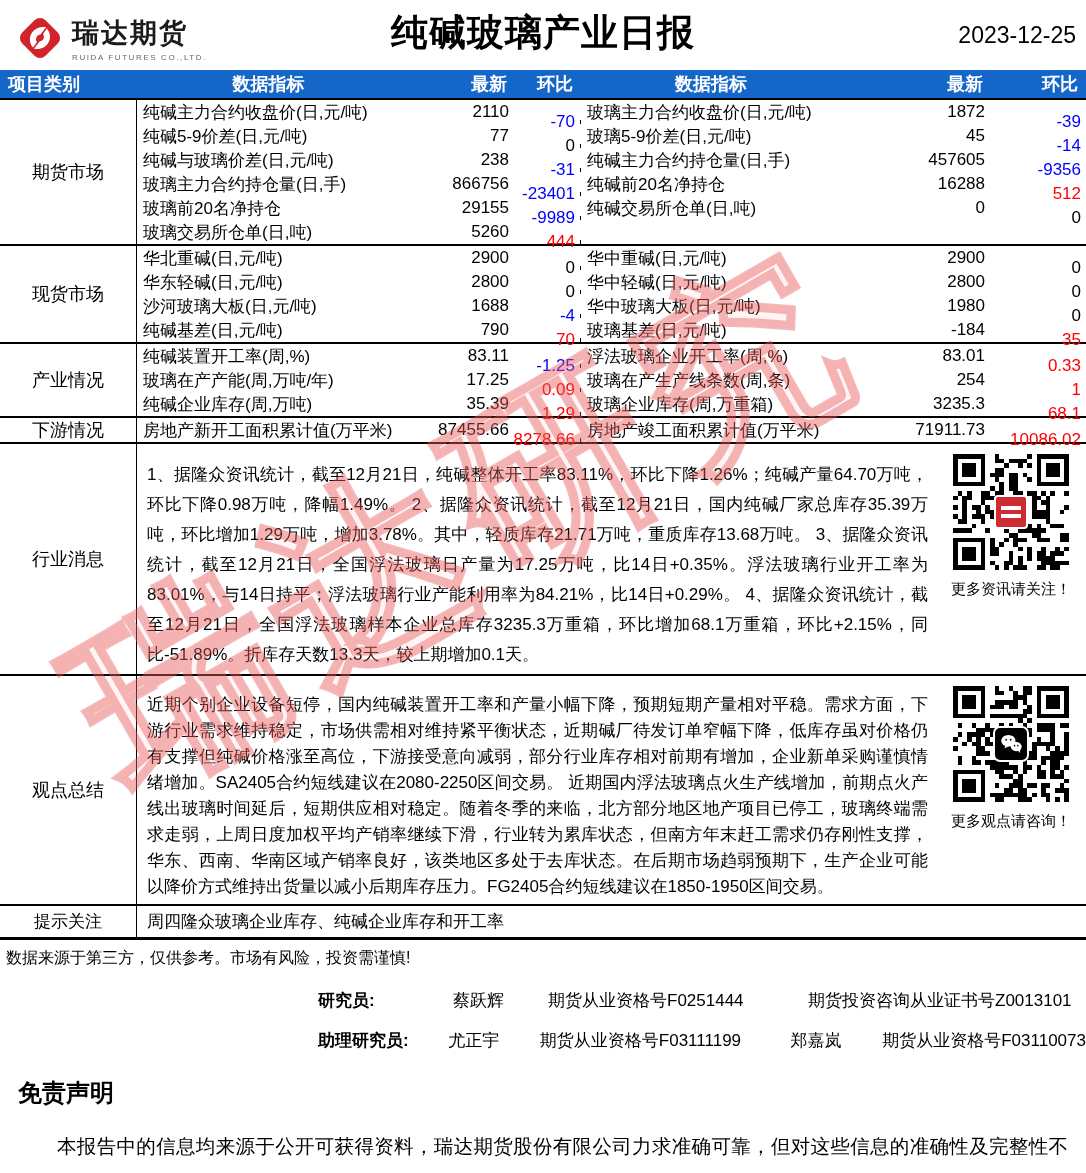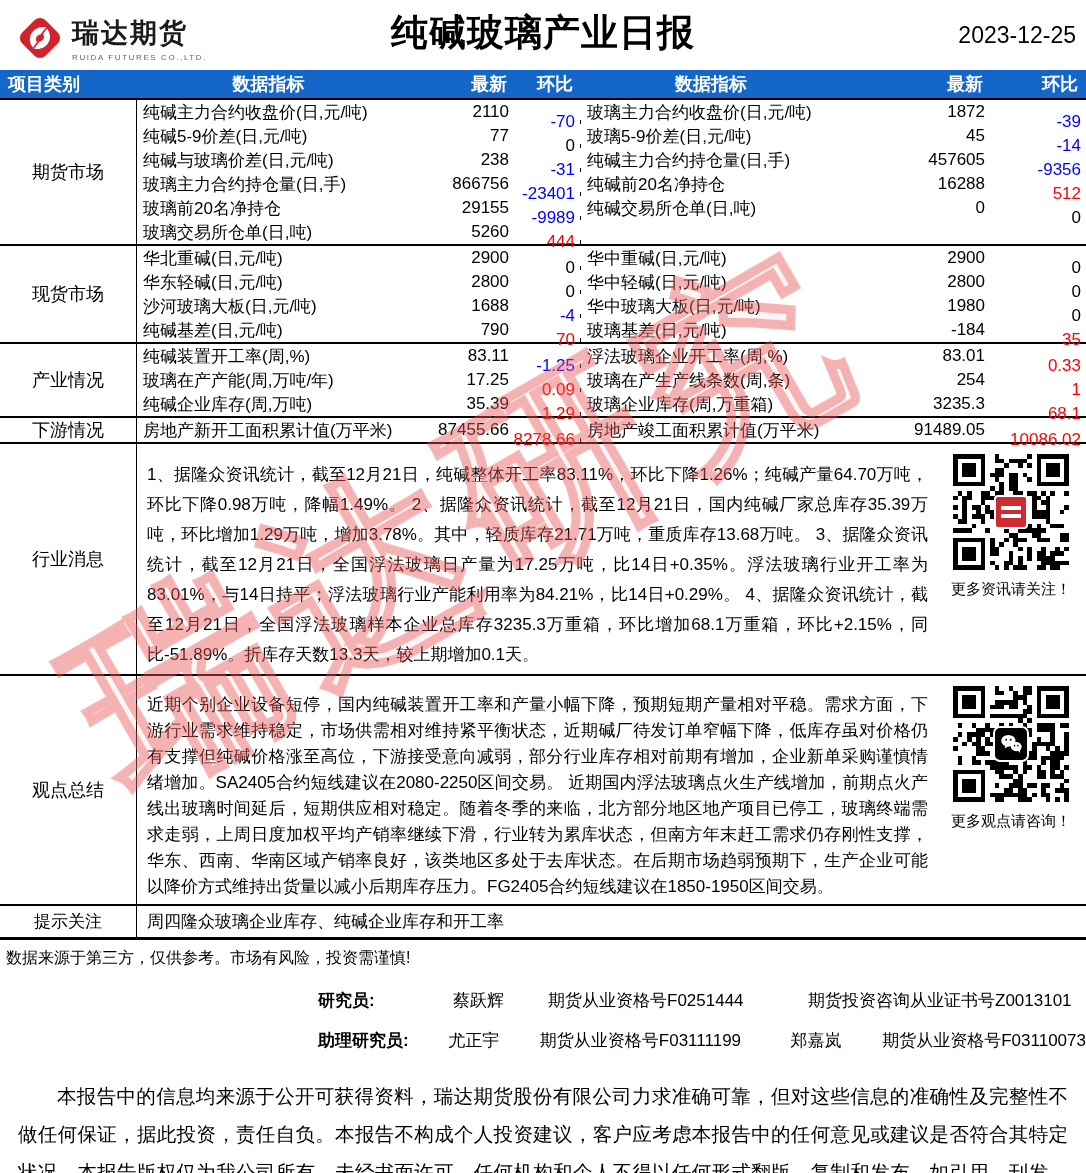--- a/index.html
+++ b/index.html
@@ -195,21 +195,21 @@
         <div class="lbl">玻璃企业库存(周,万重箱)</div>
         <div class="num">3235.3</div>
         <div class="chg c-r">68.1</div>
       </div>
       <div class="sec rows" style="grid-template-rows: repeat(1, 24px);">
         <div class="cat">下游情况</div>
         <div class="lbl">房地产新开工面积累计值(万平米)</div>
         <div class="num">87455.66</div>
         <div class="chg mid c-r">8278.66</div>
         <div class="lbl">房地产竣工面积累计值(万平米)</div>
-        <div class="num">91489.05</div>
+        <div class="num">71911.73</div>
         <div class="chg c-r">10086.02</div>
       </div>
     </div>
 
   <div class="sec wide news-h">
     <div class="cat">行业消息</div>
     <div class="bodywrap">
       <div class="txt">1、据隆众资讯统计，截至12月21日，纯碱整体开工率83.11%，环比下降1.26%；纯碱产量64.70万吨，环比下降0.98万吨，降幅1.49%。 2、据隆众资讯统计，截至12月21日，国内纯碱厂家总库存35.39万吨，环比增加1.29万吨，增加3.78%。其中，轻质库存21.71万吨，重质库存13.68万吨。 3、据隆众资讯统计，截至12月21日，全国浮法玻璃日产量为17.25万吨，比14日+0.35%。浮法玻璃行业开工率为83.01%，与14日持平；浮法玻璃行业产能利用率为84.21%，比14日+0.29%。 4、据隆众资讯统计，截至12月21日，全国浮法玻璃样本企业总库存3235.3万重箱，环比增加68.1万重箱，环比+2.15%，同比-51.89%。折库存天数13.3天，较上期增加0.1天。</div>
       <div class="qrcol">
         <div class="qr" id="qr1">
@@ -697,17 +697,18 @@
       <div class="res-row">
         <span class="res-bold" style="width: 135px;">助理研究员:</span>
         <span style="width: 95px;">尤正宇</span>
         <span style="width: 260px;">期货从业资格号F03111199</span>
         <span style="width: 95px;">郑嘉岚</span>
         <span>期货从业资格号F03110073</span>
       </div>
     </div>
 
   <div class="disc">
+    <div class="disc-title">免责声明</div>
     <div class="disc-text">本报告中的信息均来源于公开可获得资料，瑞达期货股份有限公司力求准确可靠，但对这些信息的准确性及完整性不做任何保证，据此投资，责任自负。本报告不构成个人投资建议，客户应考虑本报告中的任何意见或建议是否符合其特定状况。本报告版权仅为我公司所有，未经书面许可，任何机构和个人不得以任何形式翻版、复制和发布。如引用、刊发，需注明出处为瑞达期货股份有限公司研究院，且不得对本报告进行有悖原意的引用、删节和修改。</div>
   </div>
 
   <div class="watermark">瑞达研究</div>
 </div>
 
 </body></html>

